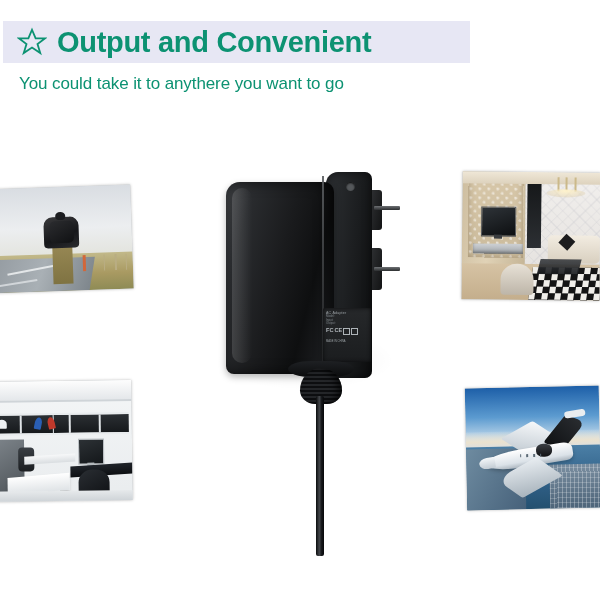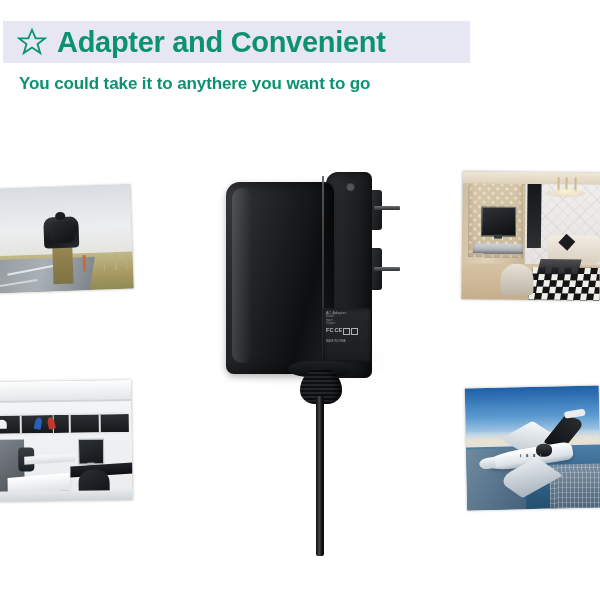--- a/index.html
+++ b/index.html
@@ -19,21 +19,21 @@
   }
   .star-wrap{width:58px;display:flex;align-items:center;justify-content:center;}
   .star-wrap svg{display:block;}
   .headline{
     font-size:29px;font-weight:bold;letter-spacing:-0.3px;
     color:#0c9272;white-space:nowrap;line-height:1;
     margin-left:-4px;
   }
   .subhead{
     position:absolute;left:19px;top:75px;
-    font-size:17px;font-weight:bold;color:#0c9272;
+    font-size:17px;font-weight:normal;color:#0c9272;
     white-space:nowrap;line-height:1;letter-spacing:-0.1px;
   }
 
   
   .photo{
     position:absolute;overflow:hidden;background:#cfd3d6;
     box-shadow:0 0 3px rgba(0,0,0,0.28);
   }
   .photo .inner{position:absolute;inset:0;overflow:hidden;}
 
@@ -234,21 +234,21 @@
 <body>
 
 <div id="stage">
 
   <div class="banner">
     <div class="star-wrap">
       <svg width="30" height="30" viewBox="0 0 24 24" aria-hidden="true">
         <polygon points="12,2.2 14.9,9.1 22.3,9.1 16.4,13.6 18.6,20.8 12,16.4 5.4,20.8 7.6,13.6 1.7,9.1 9.1,9.1" fill="none" stroke="#0c9272" stroke-width="1.45" stroke-linejoin="miter"></polygon>
       </svg>
     </div>
-    <div class="headline">Adapter and Convenient</div>
+    <div class="headline">Output and Convenient</div>
   </div>
 
   <div class="subhead">You could take it to anythere you want to go</div>
 
   <div class="photo" id="photo-hiker">
     <div class="inner">
       <div class="sky-h"></div>
       <div class="field-h"></div>
       <div class="road-h"></div>
       <div class="roadline-h"></div>

